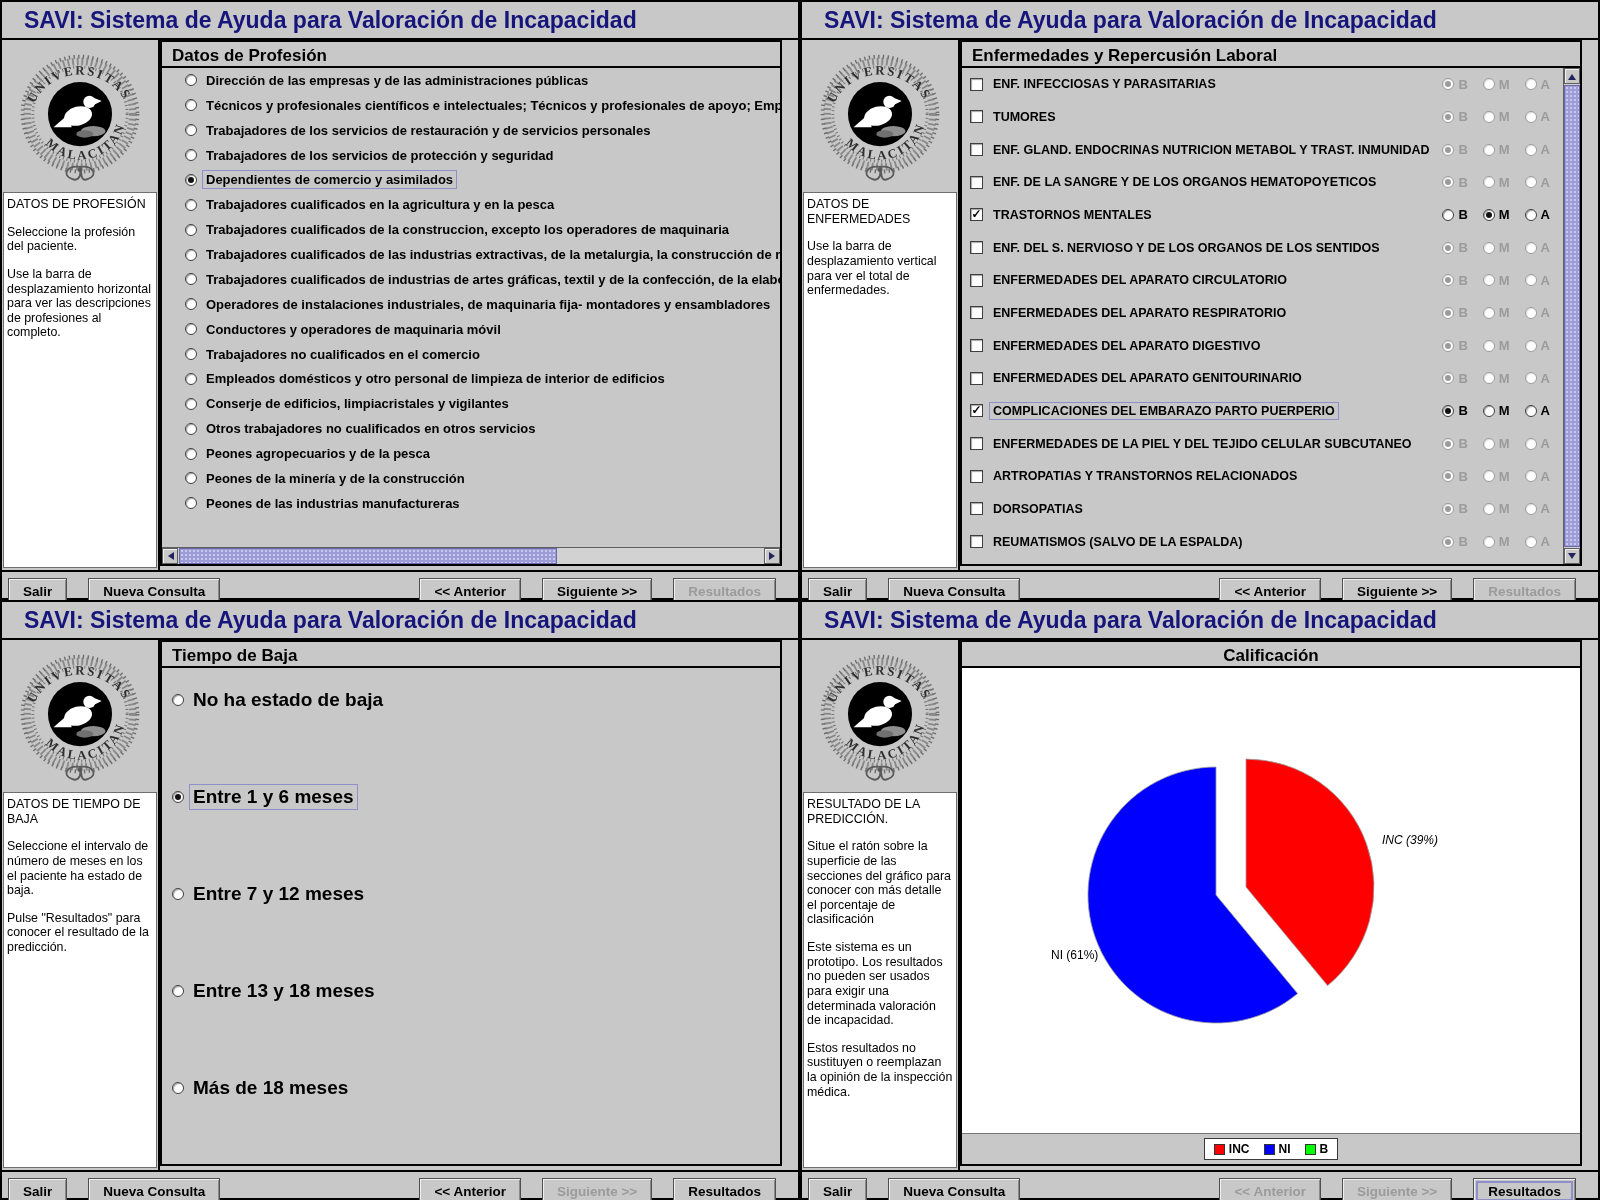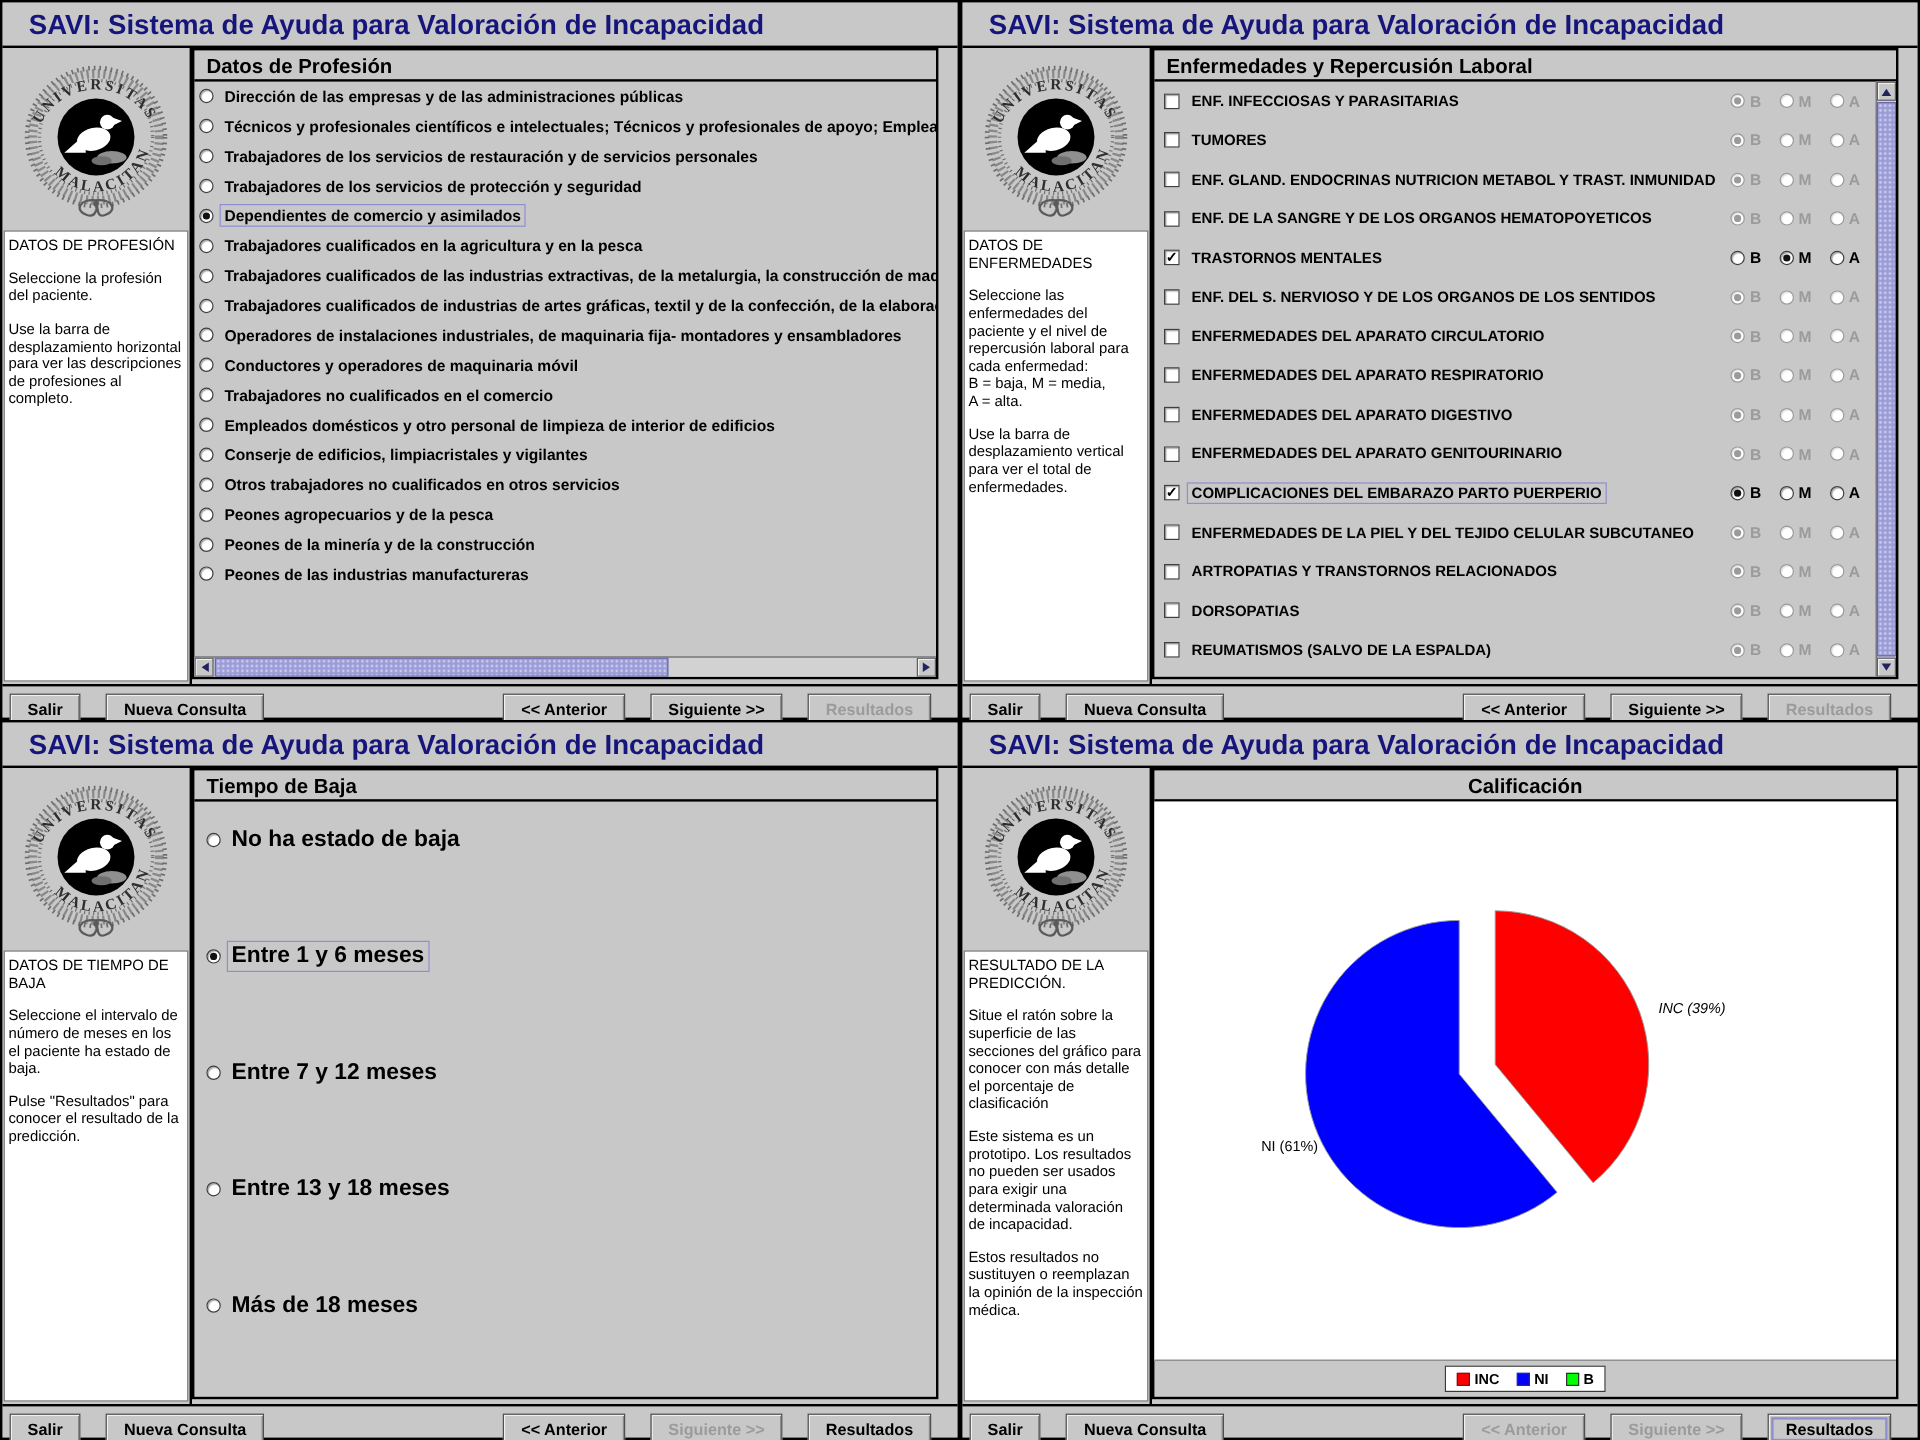--- a/index.html
+++ b/index.html
@@ -25,21 +25,21 @@
        box-shadow:inset 1px 1px 1px rgba(0,0,0,.35);flex:0 0 auto;position:relative;}
   .rad.on::after{content:"";position:absolute;left:2px;top:2px;width:6px;height:6px;border-radius:50%;background:#111;}
   .rad.dis{border-color:#9b9b9b;box-shadow:inset 1px 1px 1px rgba(0,0,0,.12);}
   .rad.dis.on::after{background:#9b9b9b;}
   .chk{width:13px;height:13px;box-sizing:border-box;border:1px solid #3f3f3f;background:#fff;
        box-shadow:inset 1px 1px 1px rgba(0,0,0,.35);flex:0 0 auto;font-size:12px;line-height:11px;text-align:center;font-weight:bold;color:#000;}
   .chk.on::before{content:"\2713";}
   .focusbox{outline:1px solid #8f8fce;}
   .grey{color:#9b9b9b !important;}
   
-  .prow{height:24.89px;display:flex;align-items:center;padding-left:4px;white-space:nowrap;}
+  .prow{height:24.89px;display:flex;align-items:center;padding-left:23px;white-space:nowrap;}
   .prow .lbl{font-weight:bold;font-size:13px;margin-left:6px;padding:1px 3px;}
   
   .erow{height:32.66px;display:flex;align-items:center;padding-left:8px;white-space:nowrap;}
   .erow .lbl{font-weight:bold;font-size:12.5px;margin-left:7px;padding:1px 3px;overflow:hidden;}
   .flexspace{flex:1;}
   .bma{display:flex;gap:15px;margin-right:30px;}
   .pair{display:flex;align-items:center;gap:4px;font-weight:bold;font-size:13px;}
   
   .tlist{padding-top:20px;}
   .trow{height:24px;display:flex;align-items:center;margin:0 0 73px 10px;white-space:nowrap;}
@@ -143,20 +143,24 @@
             <div class="prow">
               <span class="rad on"></span>
               <span class="lbl focusbox">Dependientes de comercio y asimilados</span>
             </div>
             <div class="prow">
               <span class="rad"></span>
               <span class="lbl">Trabajadores cualificados en la agricultura y en la pesca</span>
             </div>
             <div class="prow">
               <span class="rad"></span>
+              <span class="lbl">Trabajadores cualificados de la construccion, excepto los operadores de maquinaria</span>
+            </div>
+            <div class="prow">
+              <span class="rad"></span>
               <span class="lbl">Trabajadores cualificados de las industrias extractivas, de la metalurgia, la construcción de maquin</span>
             </div>
             <div class="prow">
               <span class="rad"></span>
               <span class="lbl">Trabajadores cualificados de industrias de artes gráficas, textil y de la confección, de la elaboración</span>
             </div>
             <div class="prow">
               <span class="rad"></span>
               <span class="lbl">Operadores de instalaciones industriales, de maquinaria fija- montadores y ensambladores</span>
             </div>
@@ -244,23 +248,20 @@
     <text font-family="Liberation Serif, serif" font-size="13.5" font-weight="bold" letter-spacing="2.5" fill="#2e2e2e">
       <textPath class="logo-top-text" href="#arcTop1" startOffset="14%">UNIVERSITAS</textPath>
     </text>
     <text font-family="Liberation Serif, serif" font-size="13.5" font-weight="bold" letter-spacing="2.5" fill="#2e2e2e">
       <textPath class="logo-bot-text" href="#arcBot1" startOffset="17%">MALACITANA</textPath>
     </text>
   </svg>
 </div>
       <div class="side-text">
           <p>DATOS DE ENFERMEDADES</p>
-          <p>Seleccione las enfermedades del paciente y el nivel de repercusión laboral para cada enfermedad:
-B = baja, M = media,
-A = alta.</p>
           <p>Use la barra de desplazamiento vertical para ver el total de enfermedades.</p>
         </div>
     </div>
     <div class="content">
       <div class="content-box">
         <div class="content-title">Enfermedades y Repercusión Laboral</div>
         <div class="list" id="enf-list">
           <div class="erow">
               <span class="chk"></span>
               <span class="lbl">ENF. INFECCIOSAS Y PARASITARIAS</span>

